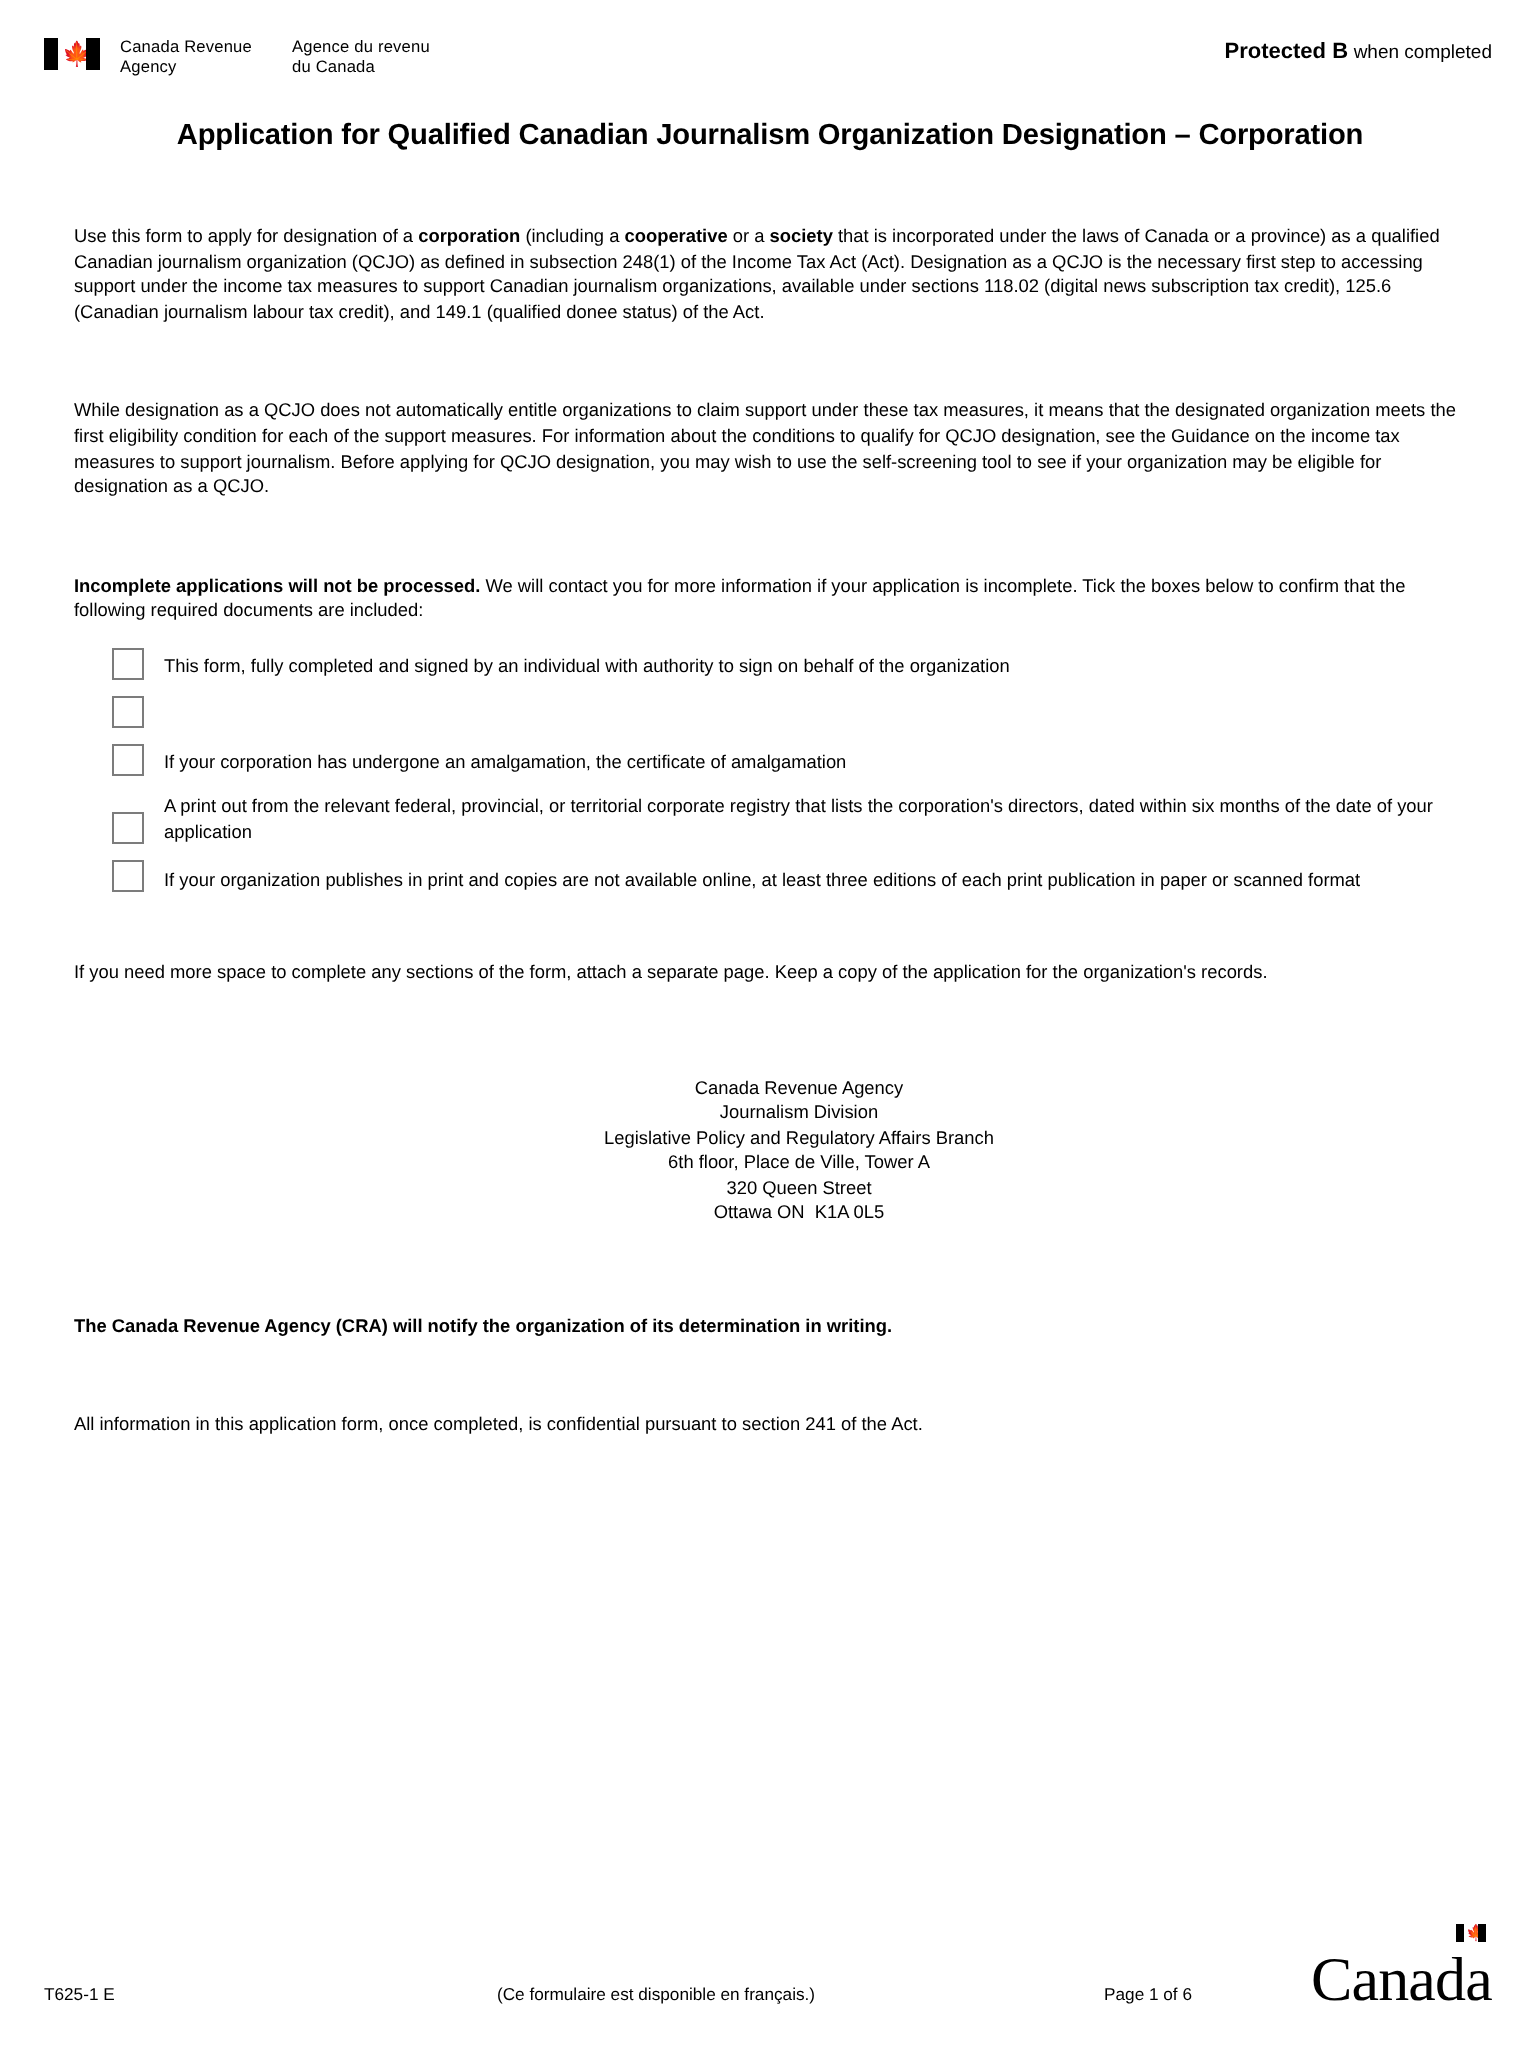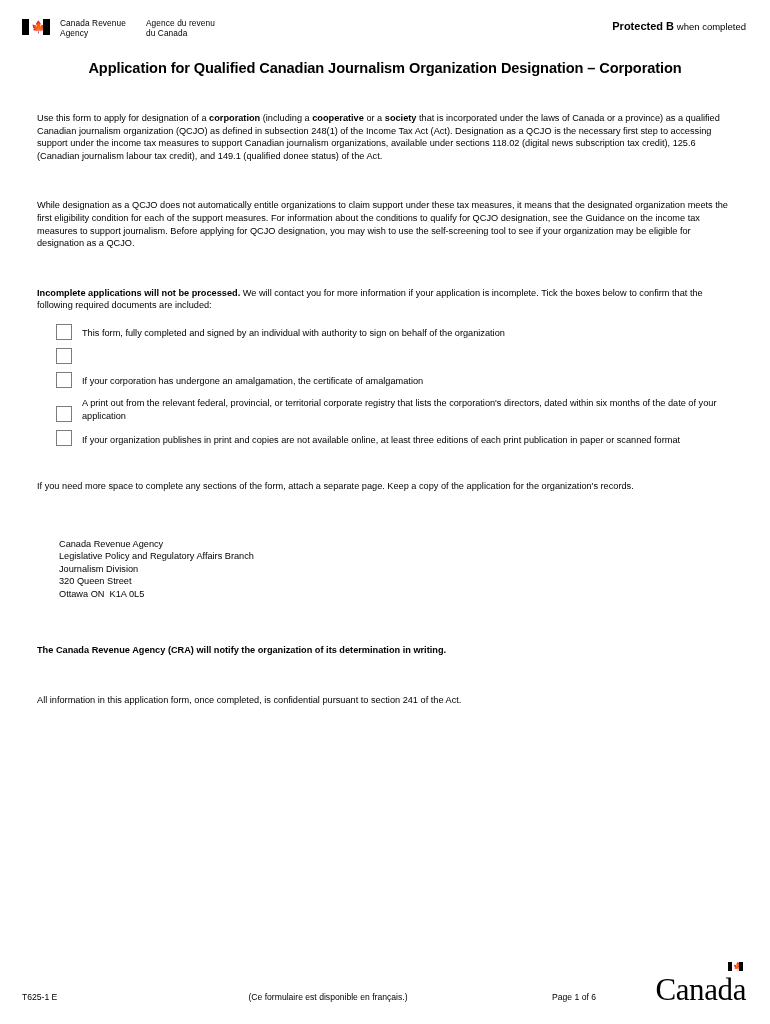--- a/index.html
+++ b/index.html
@@ -151,21 +151,21 @@
     font-weight: bold;
     margin: 0 0 12px 0;
   }
 
   
   .address {
     margin: 10px 0 0 22px;
     font-size: 9.2px;
     line-height: 12.5px;
   }
-  .address div { white-space: pre; }
+  .address div { white-space: pre; text-align: center; }
 
   
   .footer {
     position: absolute;
     left: 0; right: 0;
     bottom: 18px;
     height: 34px;
     padding: 0 24px 0 22px;
   }
   .footer-inner {
@@ -315,22 +315,23 @@
 
     <p class="para">If you need more space to complete any sections of the form, attach a separate page. Keep a copy of the application for the organization's records.</p>
 
     <div class="sp-lg"></div>
     <div class="sp-md"></div>
 
 
 
     <div class="address">
       <div>Canada Revenue Agency</div>
+      <div>Journalism Division</div>
       <div>Legislative Policy and Regulatory Affairs Branch</div>
-      <div>Journalism Division</div>
+      <div>6th floor, Place de Ville, Tower A</div>
       <div>320 Queen Street</div>
       <div>Ottawa ON  K1A 0L5</div>
     </div>
 
     <div class="sp-lg"></div>
     <div class="sp-lg"></div>
 
     <p class="para"><b>The Canada Revenue Agency (CRA) will notify the organization of its determination in writing.</b></p>
 
     <div class="sp-md"></div>

